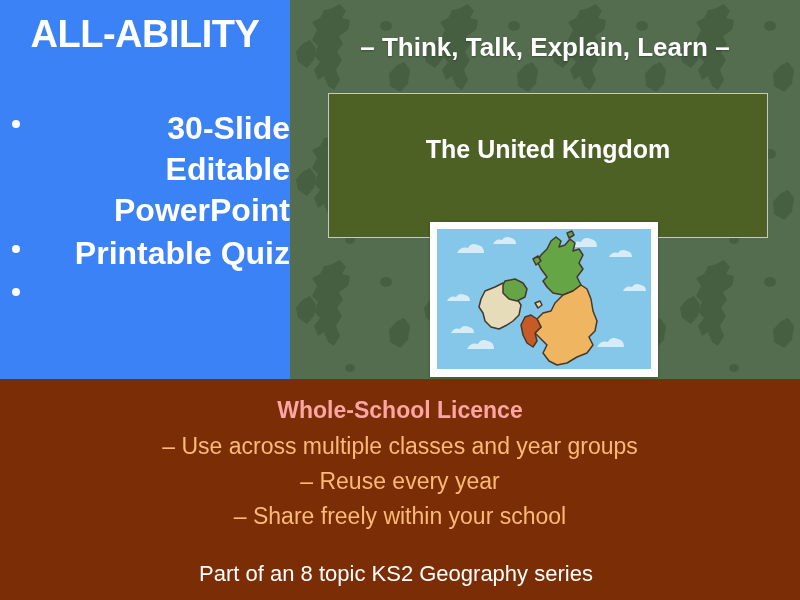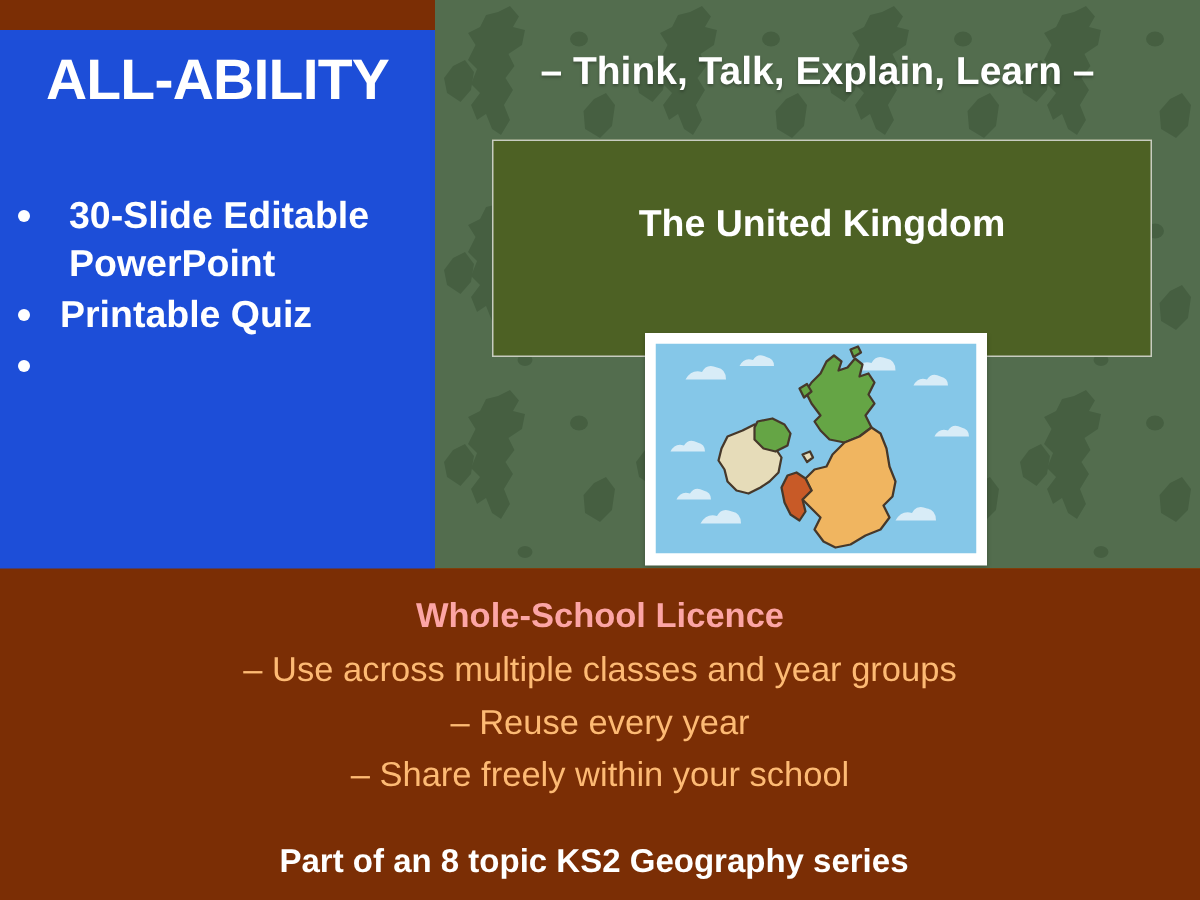--- a/index.html
+++ b/index.html
@@ -19,23 +19,22 @@
     background: #7b2e05;
   }
 
   
   .left-panel {
     position: absolute;
     left: 0;
     top: 0;
     width: 290px;
     height: 379px;
-    background: #1d4ed8;
+    background: #3b82f6;
     z-index: 3;
-    margin-top: 20px;
   }
 
   .all-ability {
     position: absolute;
     left: 0;
     top: 14px;
     width: 290px;
     text-align: center;
     color: #ffffff;
     font-size: 38px;
@@ -46,23 +45,24 @@
 
   .bullet-list {
     position: absolute;
     left: 6px;
     top: 108px;
     width: 284px;
     margin: 0;
     padding: 0;
     list-style: none;
     color: #ffffff;
-    font-size: 25px;
+    font-size: 32px;
     font-weight: bold;
     line-height: 1.28;
+    text-align: right;
   }
   .bullet-list li {
     position: relative;
     padding-left: 34px;
     margin-bottom: 2px;
   }
   .bullet-dot {
     position: absolute;
     left: 6px;
     top: 12px;
@@ -181,21 +181,21 @@
     line-height: 1.52;
   }
   .series-line {
     position: absolute;
     left: 0;
     top: 182px;
     width: 792px;
     text-align: center;
     color: #ffffff;
     font-size: 22px;
-    font-weight: bold;
+    font-weight: normal;
   }
 </style>
 </head>
 <body>
 
 <div class="slide">
 
   <div class="green-panel">
     <svg class="pattern" viewBox="0 0 510 379" preserveAspectRatio="none" aria-hidden="true">
       <defs>

